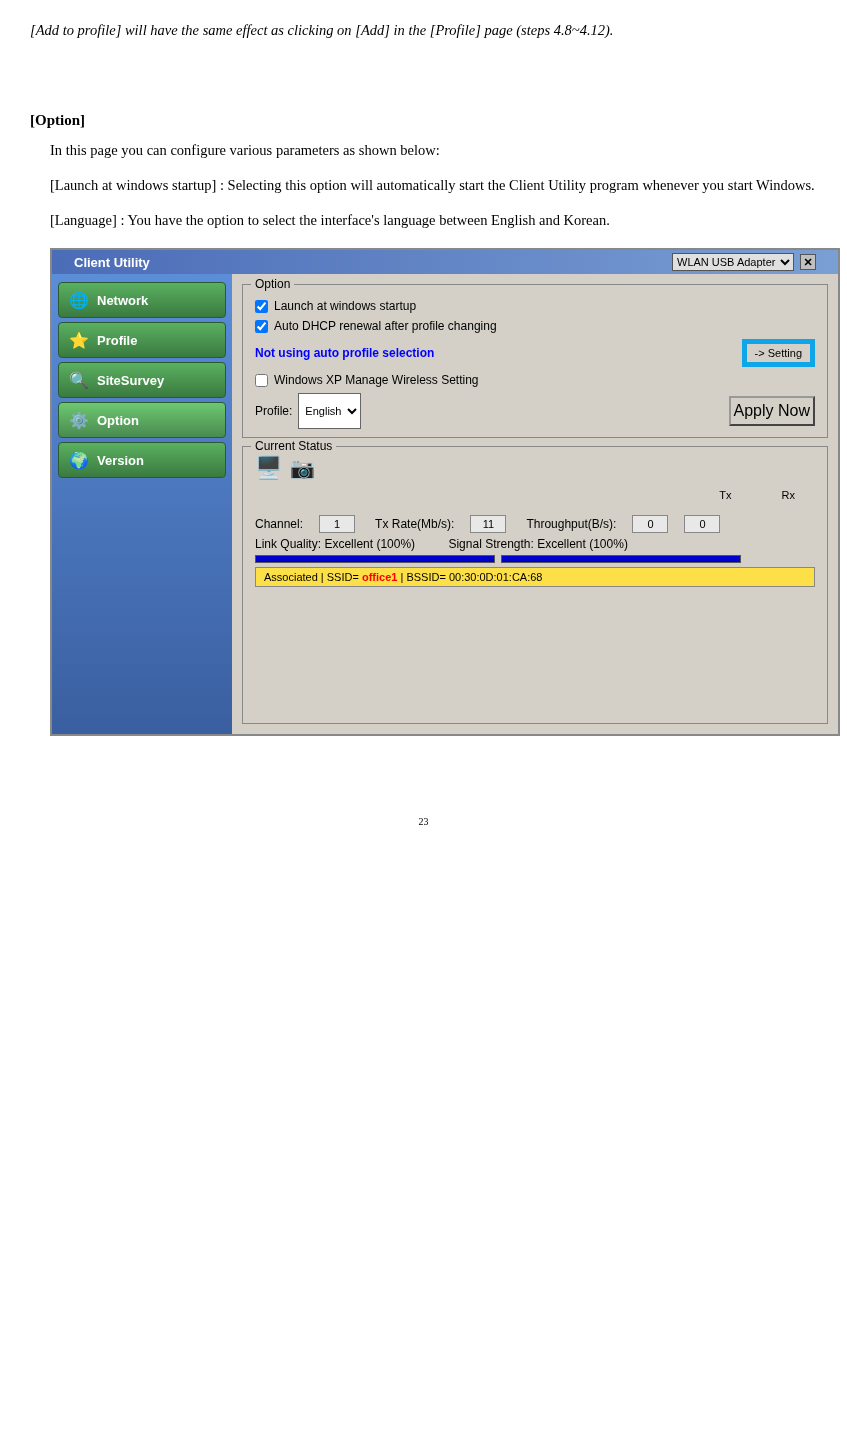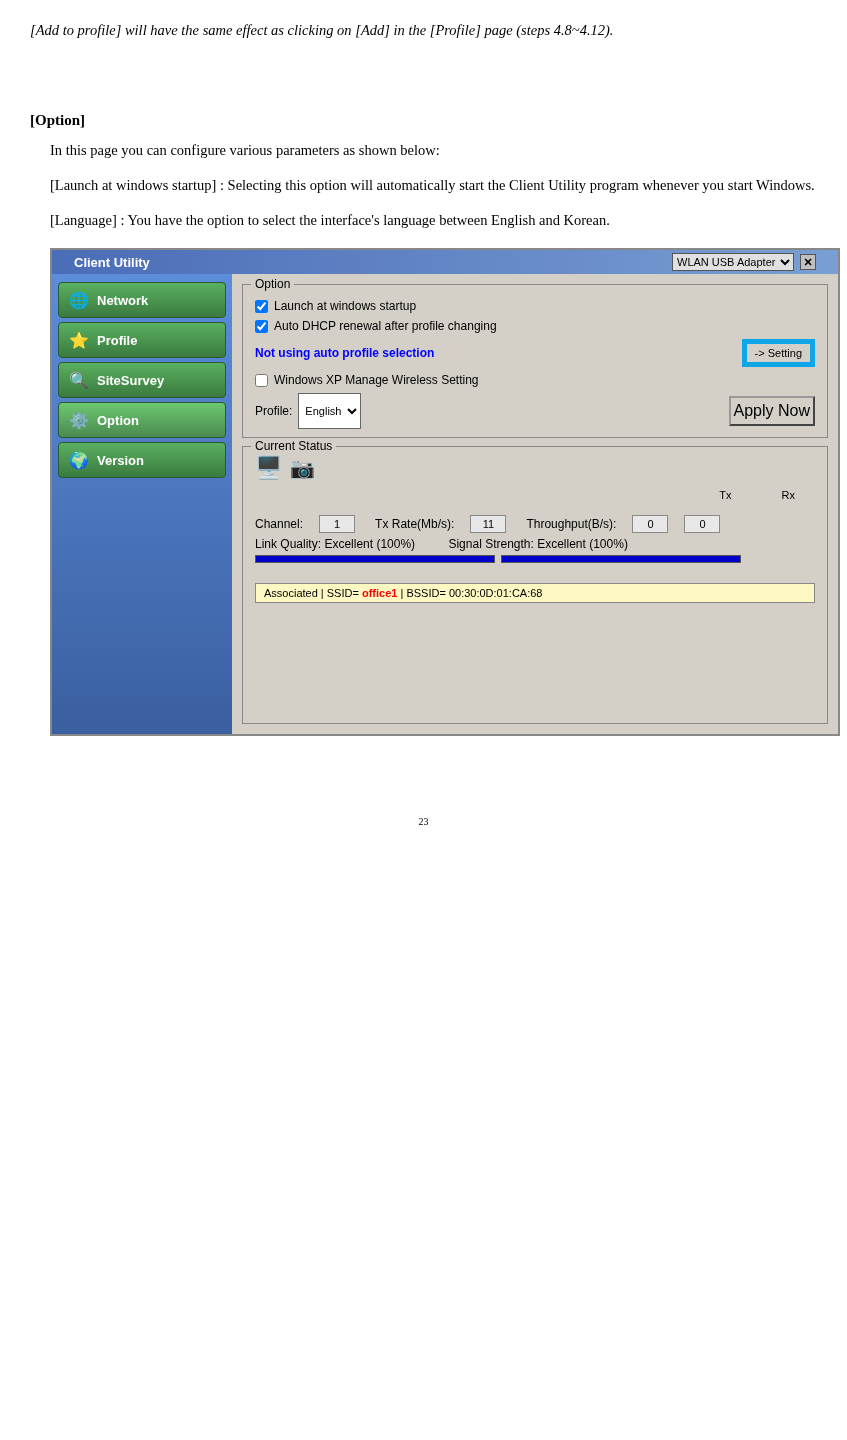--- a/index.html
+++ b/index.html
@@ -261,25 +261,25 @@
       background: #0000cc;
       border: 1px solid #555;
     }
     .progress-bar-left {
       width: 240px;
     }
     .progress-bar-right {
       width: 240px;
     }
     .associated-bar {
-      background: #fef9c3;
+      background: #fde047;
       border: 1px solid #888;
       padding: 3px 8px;
       font-size: 11px;
-      margin-top: 20px;
+      margin-top: 4px;
       font-family: Arial, sans-serif;
     }
     .office-text {
       color: #ff0000;
       font-weight: bold;
     }
     .after-text {
       font-size: 14.5px;
       line-height: 1.6;
       margin: 16px 0 0 20px;

